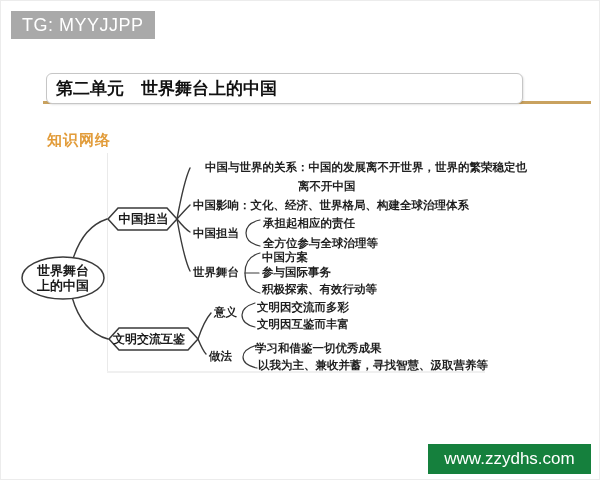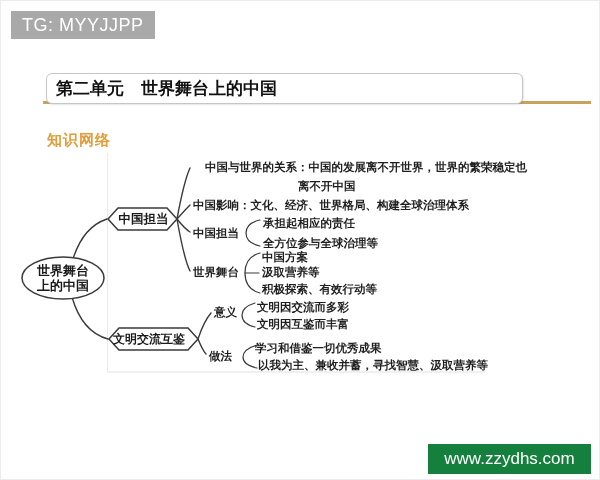--- a/index.html
+++ b/index.html
@@ -102,21 +102,21 @@
   <div class="t" style="left:204px;top:159px">中国与世界的关系：中国的发展离不开世界，世界的繁荣稳定也</div>
   <div class="t" style="left:297px;top:178px">离不开中国</div>
   <div class="t" style="left:192px;top:197px">中国影响：文化、经济、世界格局、构建全球治理体系</div>
 
   <div class="t" style="left:192px;top:225px">中国担当</div>
   <div class="t" style="left:262px;top:215px">承担起相应的责任</div>
   <div class="t" style="left:262px;top:235px">全方位参与全球治理等</div>
 
   <div class="t" style="left:192px;top:264px">世界舞台</div>
   <div class="t" style="left:261px;top:249px">中国方案</div>
-  <div class="t" style="left:261px;top:264px">汲取营养等</div>
+  <div class="t" style="left:261px;top:264px">参与国际事务</div>
   <div class="t" style="left:261px;top:281px">积极探索、有效行动等</div>
 
   <div class="t" style="left:213px;top:304px">意义</div>
   <div class="t" style="left:256px;top:299px">文明因交流而多彩</div>
   <div class="t" style="left:256px;top:316px">文明因互鉴而丰富</div>
 
   <div class="t" style="left:208px;top:348px">做法</div>
   <div class="t" style="left:254px;top:340px">学习和借鉴一切优秀成果</div>
   <div class="t" style="left:257px;top:357px">以我为主、兼收并蓄，寻找智慧、汲取营养等</div>
 

